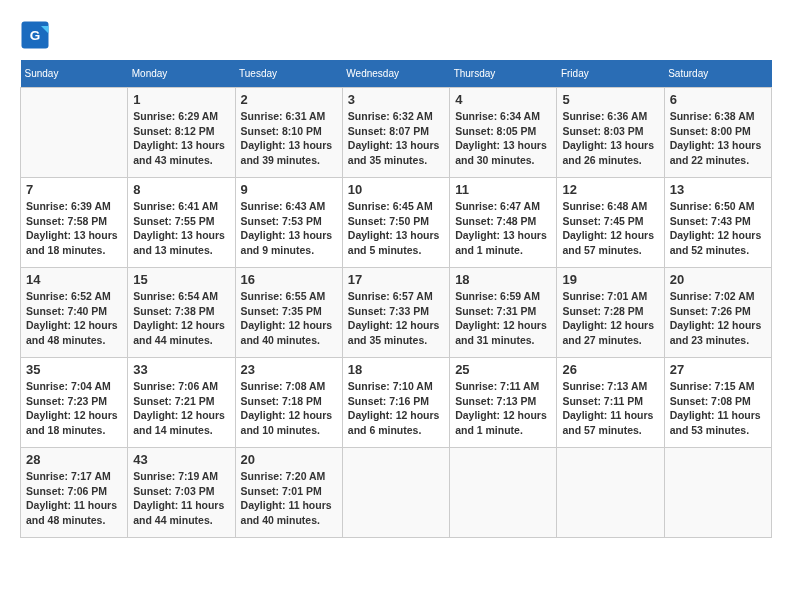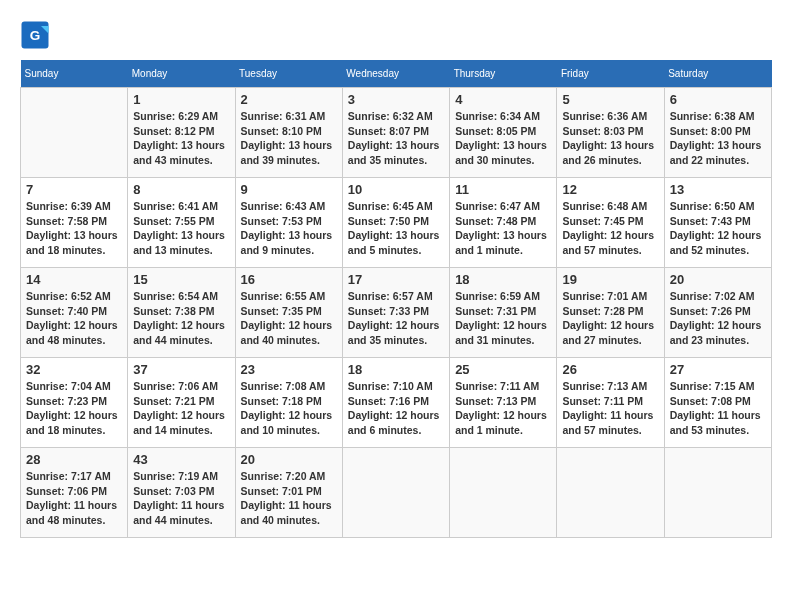--- a/index.html
+++ b/index.html
@@ -205,25 +205,25 @@
           <span class="day-number">19</span>
           <div class="day-info">Sunrise: 7:01 AM<br>Sunset: 7:28 PM<br>Daylight: 12 hours<br>and 27 minutes.</div>
         </td>
         <td>
           <span class="day-number">20</span>
           <div class="day-info">Sunrise: 7:02 AM<br>Sunset: 7:26 PM<br>Daylight: 12 hours<br>and 23 minutes.</div>
         </td>
       </tr>
       <tr>
         <td>
-          <span class="day-number">32</span>
+          <span class="day-number">35</span>
           <div class="day-info">Sunrise: 7:04 AM<br>Sunset: 7:23 PM<br>Daylight: 12 hours<br>and 18 minutes.</div>
         </td>
         <td>
-          <span class="day-number">37</span>
+          <span class="day-number">33</span>
           <div class="day-info">Sunrise: 7:06 AM<br>Sunset: 7:21 PM<br>Daylight: 12 hours<br>and 14 minutes.</div>
         </td>
         <td>
           <span class="day-number">23</span>
           <div class="day-info">Sunrise: 7:08 AM<br>Sunset: 7:18 PM<br>Daylight: 12 hours<br>and 10 minutes.</div>
         </td>
         <td>
           <span class="day-number">18</span>
           <div class="day-info">Sunrise: 7:10 AM<br>Sunset: 7:16 PM<br>Daylight: 12 hours<br>and 6 minutes.</div>
         </td>

